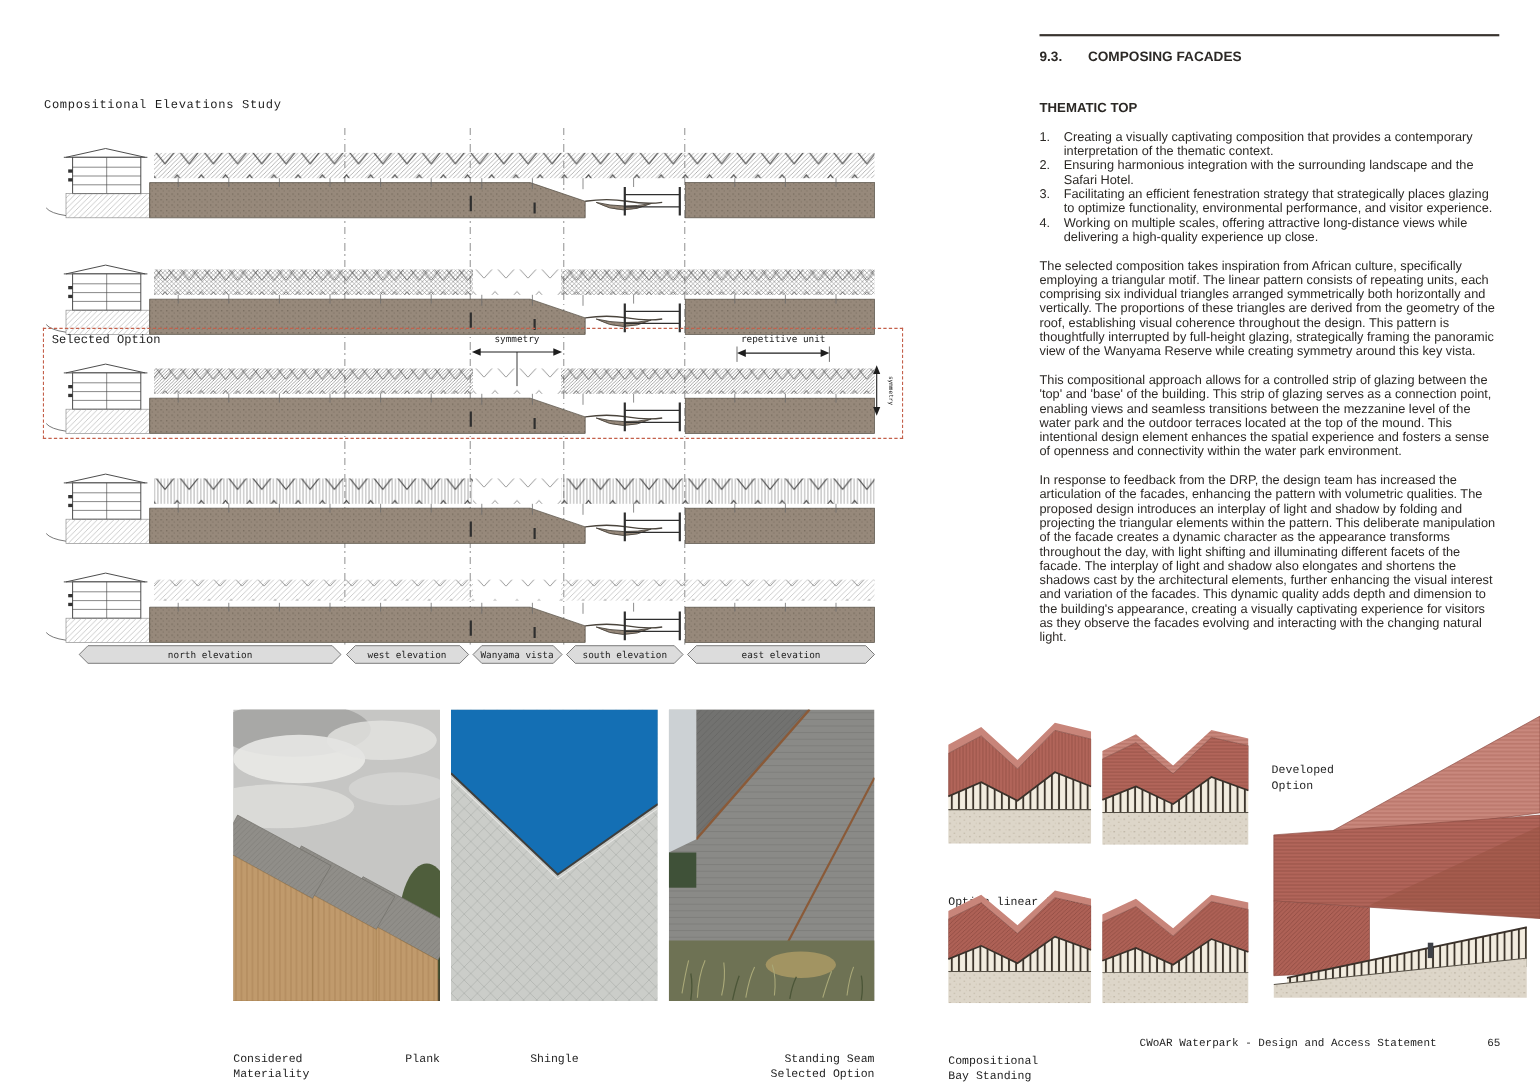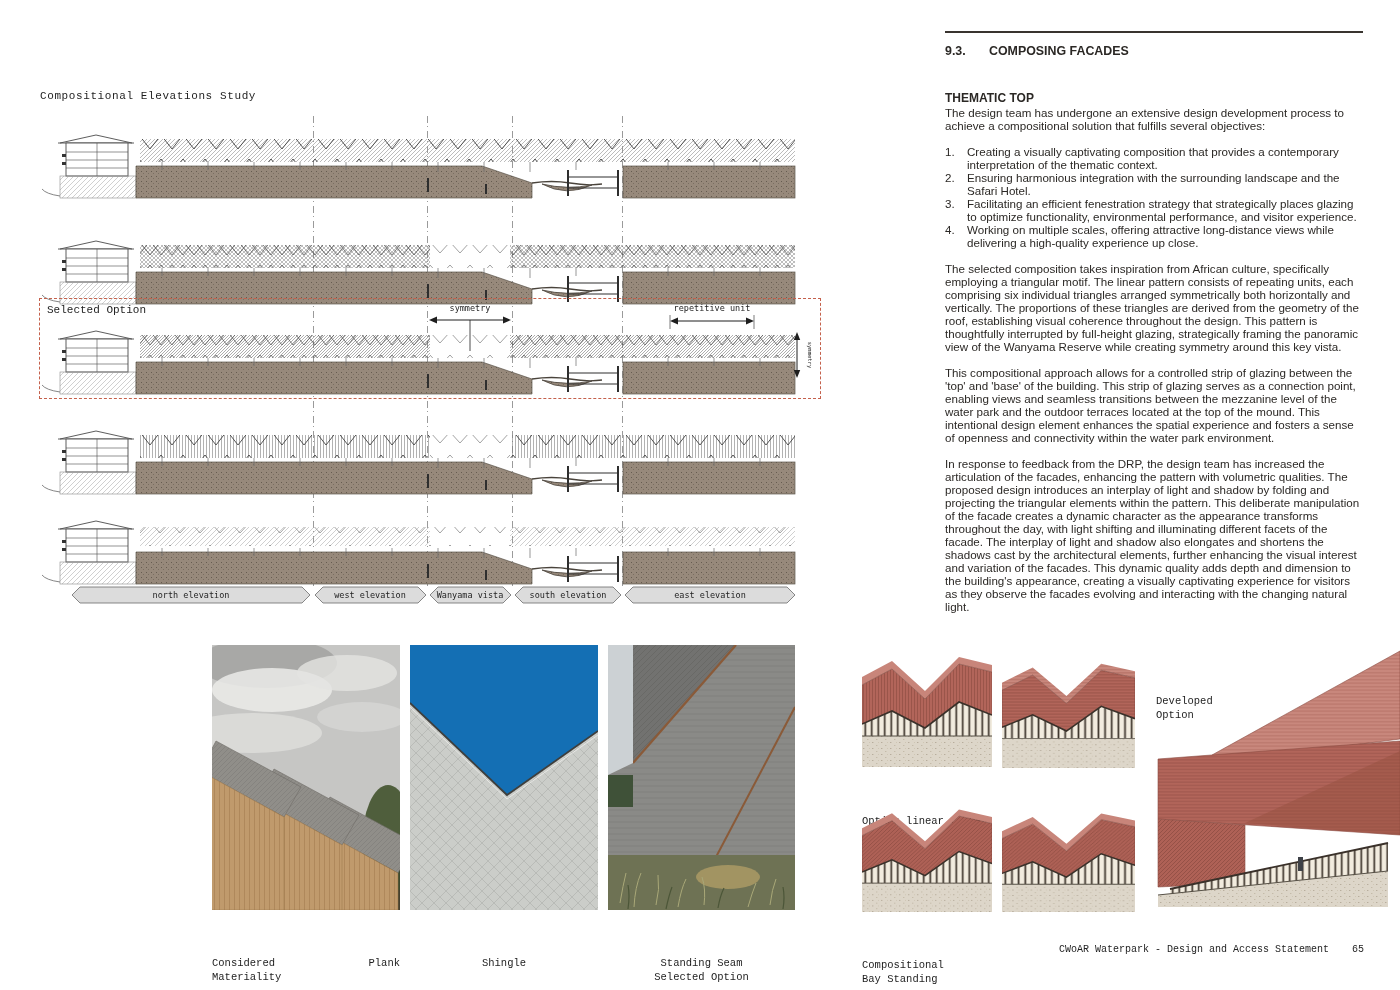--- a/index.html
+++ b/index.html
@@ -22,21 +22,21 @@
   .para{margin:0 0 13px 0;}
   .oblist{margin:13px 0 0 0;}
   .obitem{display:flex;margin:0;}
   .obnum{width:22px;flex:0 0 22px;}
   .obtxt{flex:1;}
   
   .cap{font-size:10.5px;line-height:14px;color:#1e1e1e;margin-top:44px;}
   .lblrow{display:flex;justify-content:space-between;align-items:flex-start;}
   .photo-svg{top:645px;height:265px;}
   
-  .footer{top:944px;right:36px;display:flex;gap:23px;font-size:10px;color:#1e1e1e;}
+  .footer{top:944px;right:36px;display:flex;gap:46px;font-size:10px;color:#1e1e1e;}
 </style>
 </head>
 <body>
 
 <div class="page">
 
   <svg width="0" height="0" style="position:absolute" aria-hidden="true">
     <defs>
       <pattern id="ph1" width="4" height="4" patternUnits="userSpaceOnUse">
           <path d="M0,4L4,0" stroke="#8f8f8f" stroke-width=".6"></path>
@@ -247,21 +247,20 @@
     </g>
   </svg>
 
   <div class="abs rule"></div>
   <div class="abs col">
     <div class="h-row">
       <span class="h-num">9.3.</span>
       <span>COMPOSING FACADES</span>
     </div>
     <div class="sub-h">THEMATIC TOP</div>
-    <p class="para">The design team has undergone an extensive design development process to achieve a compositional solution that fulfills several objectives:</p>
     <div class="oblist">
       <div class="obitem">
         <span class="obnum">1.</span>
         <span class="obtxt">Creating a visually captivating composition that provides a contemporary interpretation of the thematic context.</span>
       </div>
       <div class="obitem">
         <span class="obnum">2.</span>
         <span class="obtxt">Ensuring harmonious integration with the surrounding landscape and the Safari Hotel.</span>
       </div>
       <div class="obitem">
@@ -332,21 +331,21 @@
   <div class="abs cap mono lblrow" style="left:212px;top:912px;width:188px">
     <span>
       <span style="display:block">Considered</span>
       <span style="display:block">Materiality</span>
     </span>
     <span>Plank</span>
   </div>
   <div class="abs cap mono" style="left:410px;top:912px;width:188px;text-align:center">
     <span>Shingle</span>
   </div>
-  <div class="abs cap mono" style="left:608px;top:912px;width:187px;text-align:center">
+  <div class="abs cap mono" style="left:608px;top:912px;width:187px;text-align:right">
     <span style="display:block">Standing Seam</span>
     <span style="display:block">Selected Option</span>
   </div>
 
   <svg class="abs" style="left:862px;top:651px;width:130px;height:116px" viewBox="0 0 130 116">
       <use href="#rendV"></use>
     </svg>
   <svg class="abs" style="left:1002px;top:658px;width:133px;height:110px" viewBox="0 0 130 116" preserveAspectRatio="none">
       <use href="#rendH"></use>
     </svg>

